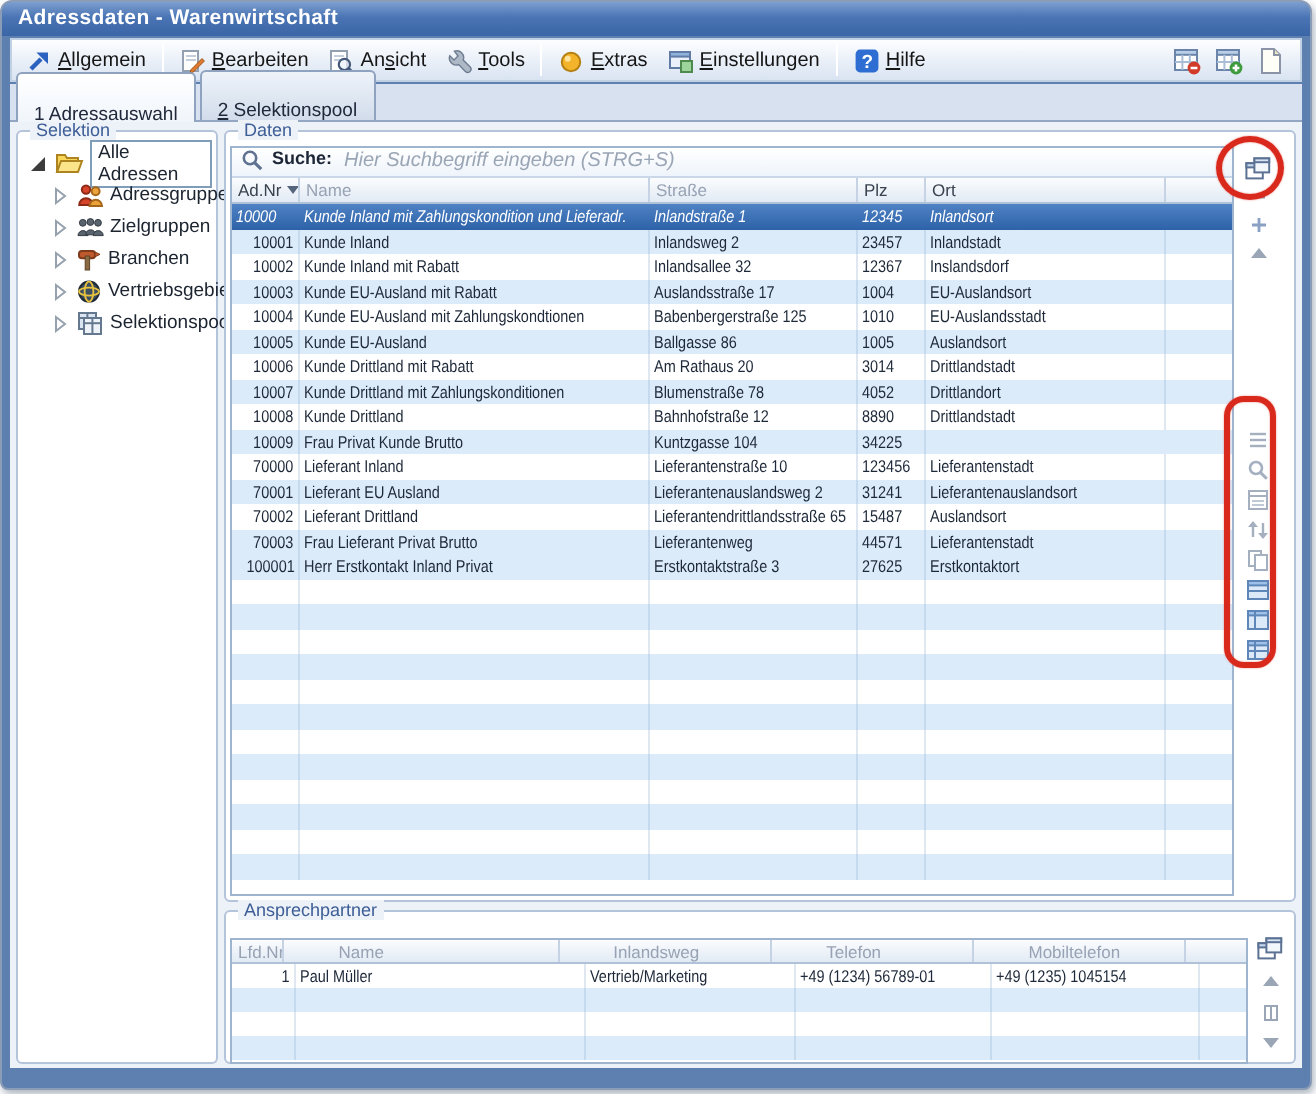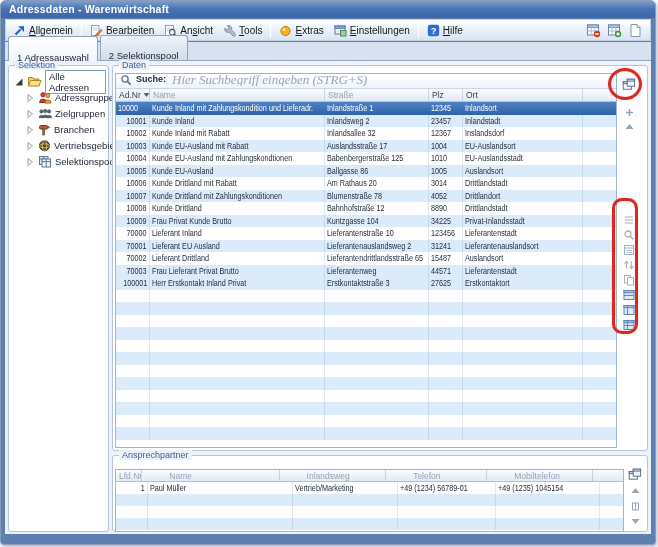--- a/index.html
+++ b/index.html
@@ -46,33 +46,33 @@
   .tree-root-label{border:1px solid #7f9db9;background:#fff;padding:0 3px;line-height:11px;font-size:9.5px;}
   .tree-item{margin:3px 0 0 11px;}
   .tree-label{white-space:nowrap;}
 
   
   .tablewrap{position:absolute;top:7px;left:2px;width:502px;bottom:2px;border:1px solid #9fb4cf;
     background:#fff;display:flex;flex-direction:column;overflow:hidden;}
   .search-row{height:15px;border-bottom:1px solid #c9d7e8;background:linear-gradient(#ffffff,#eef4fb);
     display:flex;align-items:flex-start;gap:4px;padding:0 4px;flex:none;}
   .search-label{font-size:9px;font-weight:bold;color:#1c2636;}
-  .search-input{flex:1;border:none;outline:none;background:transparent;font-size:13px;height:12px;
-    font-family:Liberation Serif, serif;color:#333;}
+  .search-input{flex:1;border:none;outline:none;background:transparent;font-size:10px;height:12px;
+    font-family:Liberation Sans, sans-serif;color:#333;}
   .search-input::placeholder{font-style:italic;color:#9aa5b5;}
   .grid-head{height:13px;display:flex;background:linear-gradient(#fbfcfe,#e1eaf4);
     border-bottom:1px solid #b0c2d8;flex:none;}
   .hcell{font-size:8.5px;line-height:12px;padding:0 3px;border-right:1px solid #c5d3e4;
     overflow:hidden;white-space:nowrap;display:flex;align-items:center;gap:2px;}
   .hc-dark{color:#39424e;}
   .hc-gray{color:#97a2b4;}
   .grid-rows{flex:1;overflow:hidden;display:flex;flex-direction:column;}
   .grow{display:flex;height:12.5px;flex:none;background:#fff;}
   .grow.stripe{background:var(--stripe,#dcebfa);}
-  .grow.selected{background:linear-gradient(#4e82c4,var(--sel,#2e62a8));color:#fff;}
+  .grow.selected{background:linear-gradient(#4e82c4,var(--sel,#2e62a8));color:#fff;font-style:italic;}
   .cell{font-size:8.5px;line-height:12.5px;padding:0 2px;border-right:1px solid rgba(150,178,210,.30);
     overflow:hidden;white-space:nowrap;color:#1d2838;}
   .grow.selected .cell{color:#fff;border-right-color:transparent;}
   .ct{display:inline-block;transform:scaleX(.85);transform-origin:0 50%;white-space:nowrap;}
   .c0{width:34px;text-align:right;}  .c0 .ct{transform-origin:100% 50%;}
   .grow.selected .c0{text-align:left;} .grow.selected .c0 .ct{transform-origin:0 50%;}
   .c1{width:175px;} .c2{width:104px;} .c3{width:34px;} .c4{width:120px;} .c5{flex:1;border-right:none;}
 
   
   .strip{position:absolute;top:7px;left:508px;width:20px;bottom:2px;}
@@ -440,21 +440,20 @@
               <div class="cell c2"><span class="ct">Bahnhofstraße 12</span></div>
               <div class="cell c3"><span class="ct">8890</span></div>
               <div class="cell c4"><span class="ct">Drittlandstadt</span></div>
               <div class="cell c5"><span class="ct"></span></div>
             </div>
             <div class="grow stripe">
               <div class="cell c0"><span class="ct">10009</span></div>
               <div class="cell c1"><span class="ct">Frau Privat Kunde Brutto</span></div>
               <div class="cell c2"><span class="ct">Kuntzgasse 104</span></div>
               <div class="cell c3"><span class="ct">34225</span></div>
-              <div class="cell c4"><span class="ct">Privat-Inlandsstadt</span></div>
               <div class="cell c5"><span class="ct"></span></div>
             </div>
             <div class="grow">
               <div class="cell c0"><span class="ct">70000</span></div>
               <div class="cell c1"><span class="ct">Lieferant Inland</span></div>
               <div class="cell c2"><span class="ct">Lieferantenstraße 10</span></div>
               <div class="cell c3"><span class="ct">123456</span></div>
               <div class="cell c4"><span class="ct">Lieferantenstadt</span></div>
               <div class="cell c5"><span class="ct"></span></div>
             </div>

